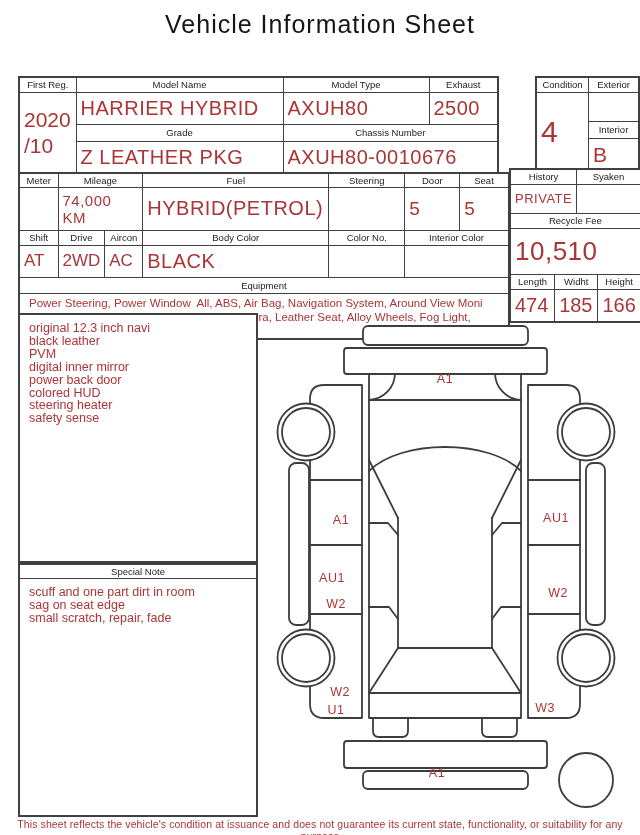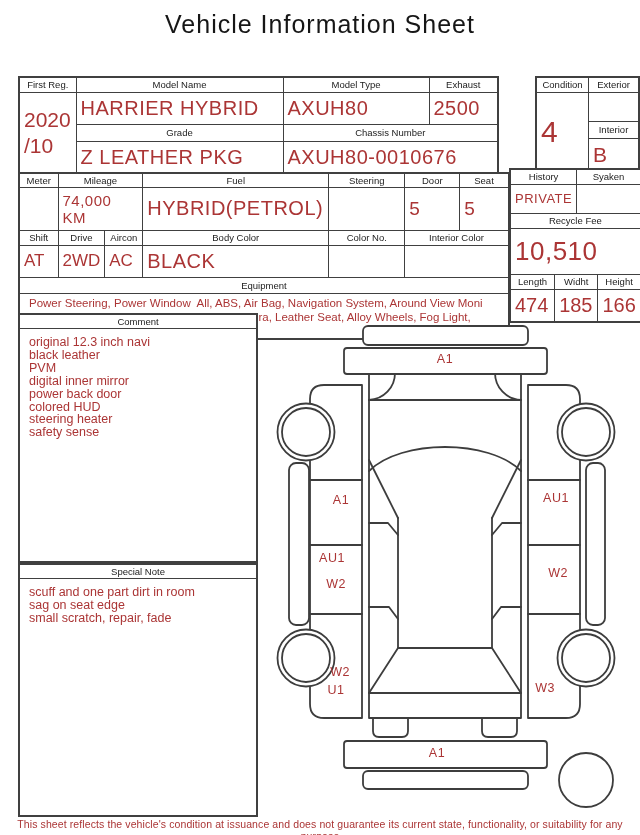--- a/index.html
+++ b/index.html
@@ -49,21 +49,21 @@
   #box-cond{left:535px;top:59px;}
   #box-details{left:18px;top:155px;}
   #box-history{left:509px;top:151px;}
   #box-comment{left:18px;top:313px;width:236px;height:246px;}
   #box-note{left:18px;top:563px;width:236px;height:250px;}
   #diagram{position:absolute;left:258px;top:313px;width:382px;height:504px;}
   #diagram svg{position:absolute;left:0;top:0;}
   #diagram .marks{position:absolute;left:0;top:0;width:100%;height:100%;}
   .mark{
     position:absolute;transform:translate(-50%,-50%);
-    color:var(--red);font-size:12.5px;letter-spacing:.5px;white-space:nowrap;
+    color:var(--red);font-size:12.5px;letter-spacing:.5px;white-space:nowrap;margin-top:20px;
   }
   #footer{
     position:absolute;left:0;top:818px;width:640px;text-align:center;
     color:var(--red);font-size:10.5px;letter-spacing:.1px;
   }
 </style>
 </head>
 <body>
 
 <div id="sheet">
@@ -210,21 +210,20 @@
     </tr>
     <tr style="height:25px">
       <td colspan="2" class="lwh">474</td>
       <td colspan="2" class="lwh">185</td>
       <td colspan="2" class="lwh">166</td>
     </tr>
   </tbody>
     </table>
 
   <div id="box-comment" class="txtbox">
-    <div class="hd">Comment</div>
     <div class="bd">original 12.3 inch navi
 black leather
 PVM
 digital inner mirror
 power back door
 colored HUD
 steering heater
 safety sense</div>
   </div>
 

